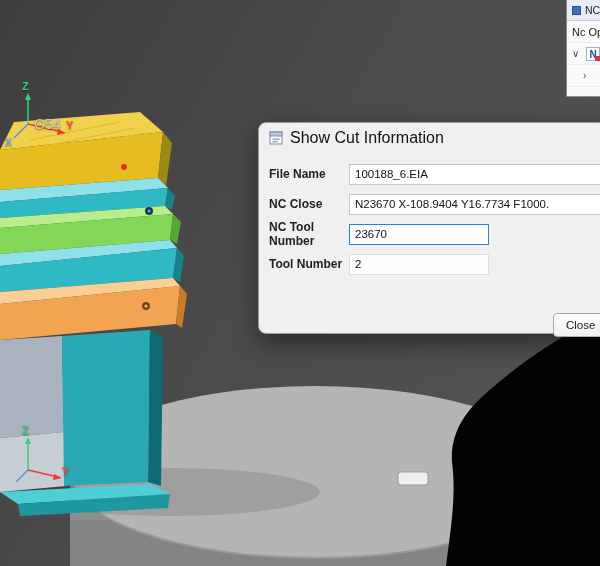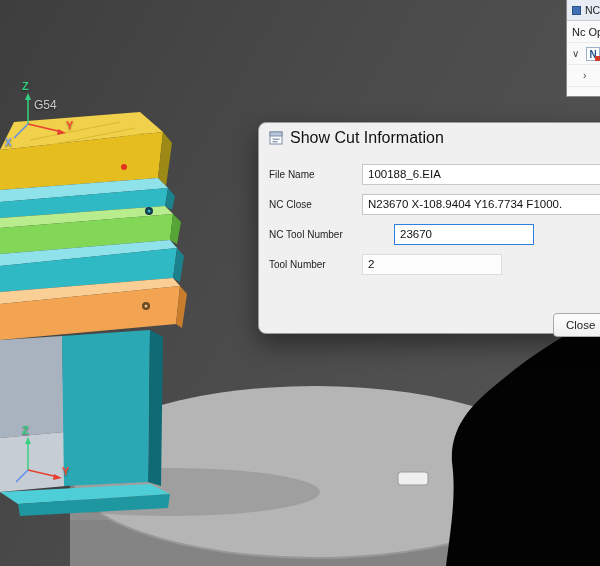--- a/index.html
+++ b/index.html
@@ -15,21 +15,21 @@
     position:absolute; inset:0;
     background:linear-gradient(120deg,#3e3e3e 0%, #4b4b4b 45%, #555555 100%);
   }
   .scene { position:absolute; left:0; top:0; }
 
   .axis-label {
     position:absolute; font-size:11px; font-weight:bold; pointer-events:none;
     text-shadow:0 1px 2px rgba(0,0,0,.5);
   }
   .lbl-z-top  { left:22px;  top:80px;  color:#35d07f; }
-  .lbl-g54    { left:34px;  top:98px; color:#c9c9c9; font-weight:normal; font-size:12px; }
+  .lbl-g54    { left:34px;  top:116px; color:#c9c9c9; font-weight:normal; font-size:14px; }
   .lbl-y-top  { left:66px;  top:119px; color:#ff4a38; }
   .lbl-x-top  { left:5px;   top:137px; color:#7ba2ff; font-size:10px; }
   .lbl-z-bot  { left:22px;  top:424px; color:#35d07f; }
   .lbl-y-bot  { left:62px;  top:465px; color:#ff4a38; }
 
   
   .side-panel {
     position:absolute; left:566px; top:0; width:110px; height:97px;
     background:#fafafa; border-left:1px solid #8a8a8a; border-bottom:1px solid #8a8a8a;
     color:#1a1a1a;
@@ -66,28 +66,28 @@
     z-index:10; color:#1a1a1a;
   }
   .dialog-titlebar {
     height:30px; display:flex; align-items:center; gap:7px; padding:0 10px;
     border-radius:8px 8px 0 0; cursor:default;
   }
   .dialog-icon { width:14px; height:14px; display:inline-block; flex:0 0 auto; }
   .dialog-title { font-size:16px; color:#111; }
   .dialog-body { position:relative; padding:10px 10px 0 10px; height:182px; }
   .field-row { display:flex; align-items:center; height:22px; margin-bottom:8px; }
-  .field-label { width:93px; flex:0 0 auto; font-size:10px; color:#222; }
+  .field-label { width:80px; flex:0 0 auto; font-size:12px; color:#222;font-weight:bold; }
   .field-input {
     height:21px; font-size:11.5px; font-family:"Liberation Sans",sans-serif;
     padding:1px 5px; background:#fff; border:1px solid #c6c6c6; color:#111; outline:none;
   }
   .field-input.long  { width:260px; }
   .field-input.short { width:140px; }
-  .field-input.focused { border:1px solid #2f7fe0;margin-left:32px; }
+  .field-input.focused { border:1px solid #2f7fe0; }
   .field-input.plain { border:1px solid #dcdcdc; background:#fdfdfd; }
   .close-btn {
     position:absolute; left:294px; top:160px; width:72px; height:24px;
     background:linear-gradient(#fdfdfd,#f0f0f0); border:1px solid #a9a9a9; border-radius:4px;
     font-family:"Liberation Sans",sans-serif; font-size:11.5px; color:#222; cursor:pointer;
     text-align:left; padding-left:12px;
   }
 </style>
 </head>
 <body>

